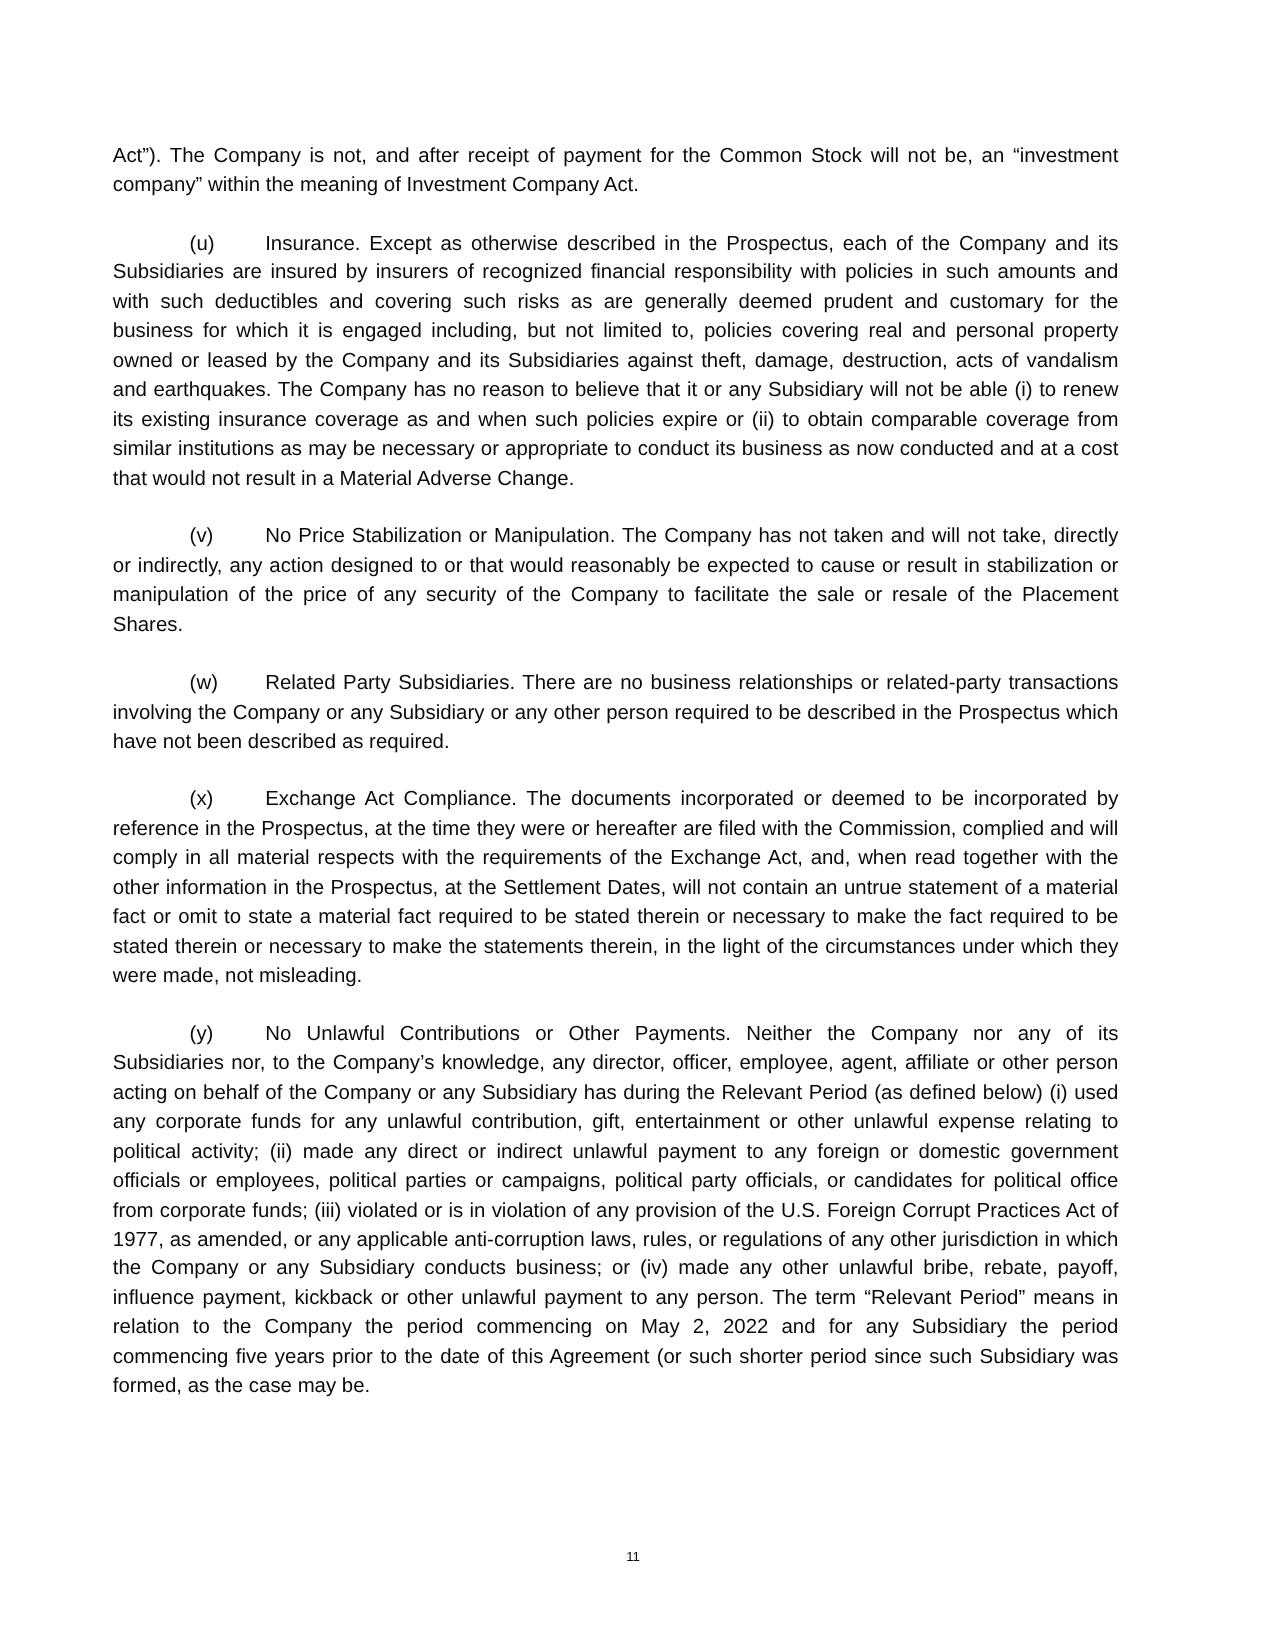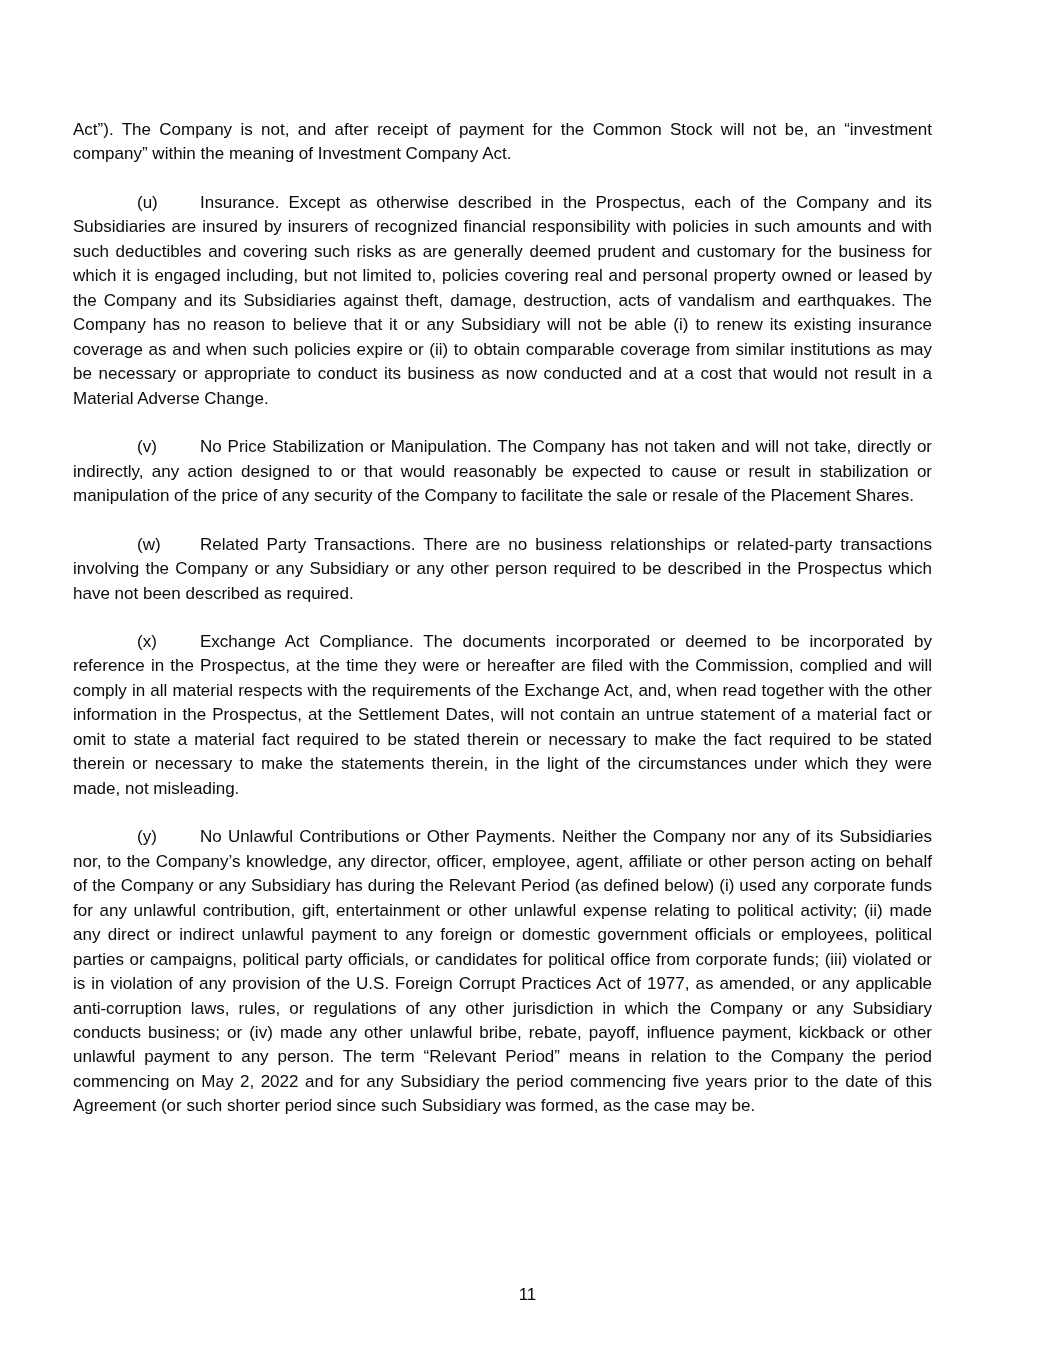--- a/index.html
+++ b/index.html
@@ -6,21 +6,21 @@
     margin: 0;
     padding: 0;
     background: #ffffff;
   }
   .page {
     position: relative;
     width: 1055px;
     height: 1365px;
     background: #ffffff;
     box-sizing: border-box;
-    padding: 118px 123px 0 73px;
+    padding: 118px 123px 0 94px;
     font-family: "Liberation Sans", sans-serif;
     font-size: 17px;
     line-height: 1.44;
     color: #0a0a0a;
     overflow: hidden;
   }
   .content {
     width: 100%;
   }
   .para {
@@ -37,30 +37,30 @@
   }
   .clause-heading {
   }
   .page-number {
     position: absolute;
     bottom: 58px;
     left: 0;
     right: 0;
     text-align: center;
     font-family: "Liberation Sans", sans-serif;
-    font-size: 17px;
+    font-size: 11px;
     color: #0a0a0a;
   }
 </style>
 </head>
 <body>
 
 <div class="page">
   <div class="content" id="content">
       <p class="para"><span class="clause-body">Act”). The Company is not, and after receipt of payment for the Common Stock will not be, an “investment company” within the meaning of Investment Company Act.</span></p>
       <p class="para indented"><span class="clause-label">(u)</span><span class="clause-heading">Insurance.</span> <span class="clause-body">Except as otherwise described in the Prospectus, each of the Company and its Subsidiaries are insured by insurers of recognized financial responsibility with policies in such amounts and with such deductibles and covering such risks as are generally deemed prudent and customary for the business for which it is engaged including, but not limited to, policies covering real and personal property owned or leased by the Company and its Subsidiaries against theft, damage, destruction, acts of vandalism and earthquakes. The Company has no reason to believe that it or any Subsidiary will not be able (i) to renew its existing insurance coverage as and when such policies expire or (ii) to obtain comparable coverage from similar institutions as may be necessary or appropriate to conduct its business as now conducted and at a cost that would not result in a Material Adverse Change.</span></p>
       <p class="para indented"><span class="clause-label">(v)</span><span class="clause-heading">No Price Stabilization or Manipulation.</span> <span class="clause-body">The Company has not taken and will not take, directly or indirectly, any action designed to or that would reasonably be expected to cause or result in stabilization or manipulation of the price of any security of the Company to facilitate the sale or resale of the Placement Shares.</span></p>
-      <p class="para indented"><span class="clause-label">(w)</span><span class="clause-heading">Related Party Transactions.</span> <span class="clause-body">There are no business relationships or related-party transactions involving the Company or any Subsidiary or any other person required to be described in the Prospectus which have not been described as required.</span></p>
+      <p class="para indented"><span class="clause-label">(w)</span><span class="clause-heading">Related Party Subsidiaries.</span> <span class="clause-body">There are no business relationships or related-party transactions involving the Company or any Subsidiary or any other person required to be described in the Prospectus which have not been described as required.</span></p>
       <p class="para indented"><span class="clause-label">(x)</span><span class="clause-heading">Exchange Act Compliance.</span> <span class="clause-body">The documents incorporated or deemed to be incorporated by reference in the Prospectus, at the time they were or hereafter are filed with the Commission, complied and will comply in all material respects with the requirements of the Exchange Act, and, when read together with the other information in the Prospectus, at the Settlement Dates, will not contain an untrue statement of a material fact or omit to state a material fact required to be stated therein or necessary to make the fact required to be stated therein or necessary to make the statements therein, in the light of the circumstances under which they were made, not misleading.</span></p>
       <p class="para indented"><span class="clause-label">(y)</span><span class="clause-heading">No Unlawful Contributions or Other Payments.</span> <span class="clause-body">Neither the Company nor any of its Subsidiaries nor, to the Company’s knowledge, any director, officer, employee, agent, affiliate or other person acting on behalf of the Company or any Subsidiary has during the Relevant Period (as defined below) (i) used any corporate funds for any unlawful contribution, gift, entertainment or other unlawful expense relating to political activity; (ii) made any direct or indirect unlawful payment to any foreign or domestic government officials or employees, political parties or campaigns, political party officials, or candidates for political office from corporate funds; (iii) violated or is in violation of any provision of the U.S. Foreign Corrupt Practices Act of 1977, as amended, or any applicable anti-corruption laws, rules, or regulations of any other jurisdiction in which the Company or any Subsidiary conducts business; or (iv) made any other unlawful bribe, rebate, payoff, influence payment, kickback or other unlawful payment to any person. The term “Relevant Period” means in relation to the Company the period commencing on May 2, 2022 and for any Subsidiary the period commencing five years prior to the date of this Agreement (or such shorter period since such Subsidiary was formed, as the case may be.</span></p>
     </div>
   <div class="page-number">11</div>
 </div>
 
 </body></html>

